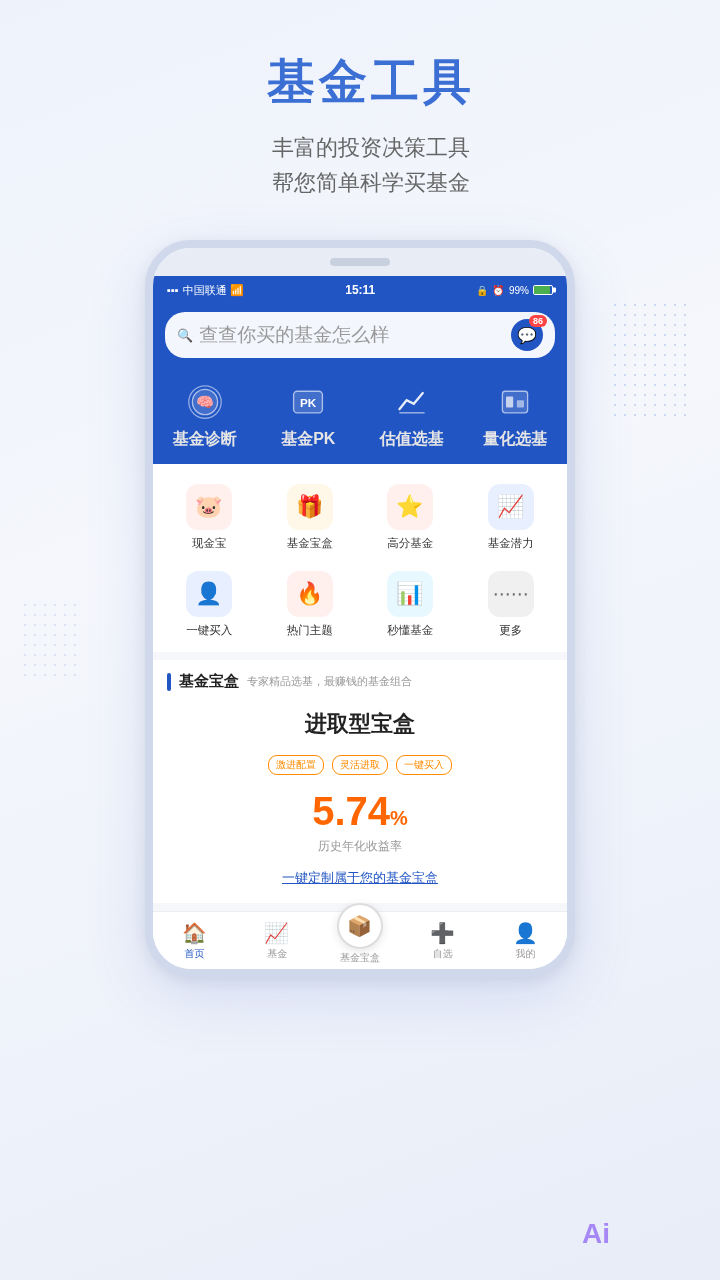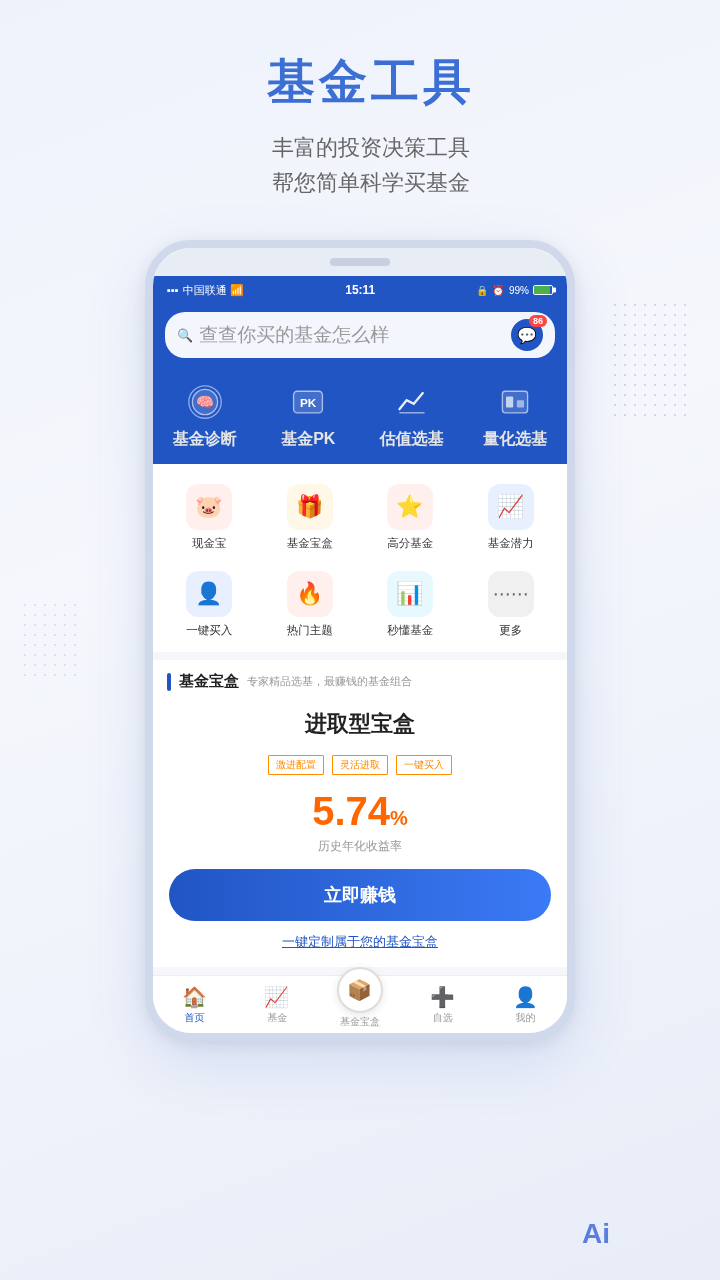--- a/index.html
+++ b/index.html
@@ -296,21 +296,21 @@
       display: flex;
       justify-content: center;
       gap: 8px;
       margin-bottom: 14px;
     }
     .tag {
       border: 1px solid #ff8c00;
       color: #ff8c00;
       font-size: 10px;
       padding: 2px 7px;
-      border-radius: 1px;
+      border-radius: 9px;
     }
     .card-rate {
       text-align: center;
       margin-bottom: 4px;
     }
     .rate-num {
       font-size: 40px;
       font-weight: 700;
       color: #ff6600;
     }
@@ -540,21 +540,20 @@
         <div class="card-title">进取型宝盒</div>
         <div class="card-tags">
           <span class="tag">激进配置</span>
           <span class="tag">灵活进取</span>
           <span class="tag">一键买入</span>
         </div>
         <div class="card-rate">
           <span class="rate-num">5.74</span><span class="rate-pct">%</span>
         </div>
         <div class="rate-label">历史年化收益率</div>
-        <button class="cta-btn">立即赚钱</button>
         <div class="customize-link">一键定制属于您的基金宝盒</div>
       </div>
 
       <div class="bottom-nav">
         <div class="nav-item">
           <span class="nav-icon" style="color:#2155c4;">🏠</span>
           <span class="nav-label active">首页</span>
         </div>
         <div class="nav-item">
           <span class="nav-icon">📈</span>
@@ -571,13 +570,13 @@
         <div class="nav-item">
           <span class="nav-icon">👤</span>
           <span class="nav-label">我的</span>
         </div>
       </div>
 
     </div>
   </div>
 </div>
 
-<div style="position:absolute; bottom: 30px; right: 110px; font-size:28px; font-weight:700; color:#1d4ed8; opacity:0.7;">Ai</div>
+<div style="position:absolute; bottom: 30px; right: 110px; font-size:28px; font-weight:700; color:#8b5cf6; opacity:0.7;">Ai</div>
 
 </body></html>

